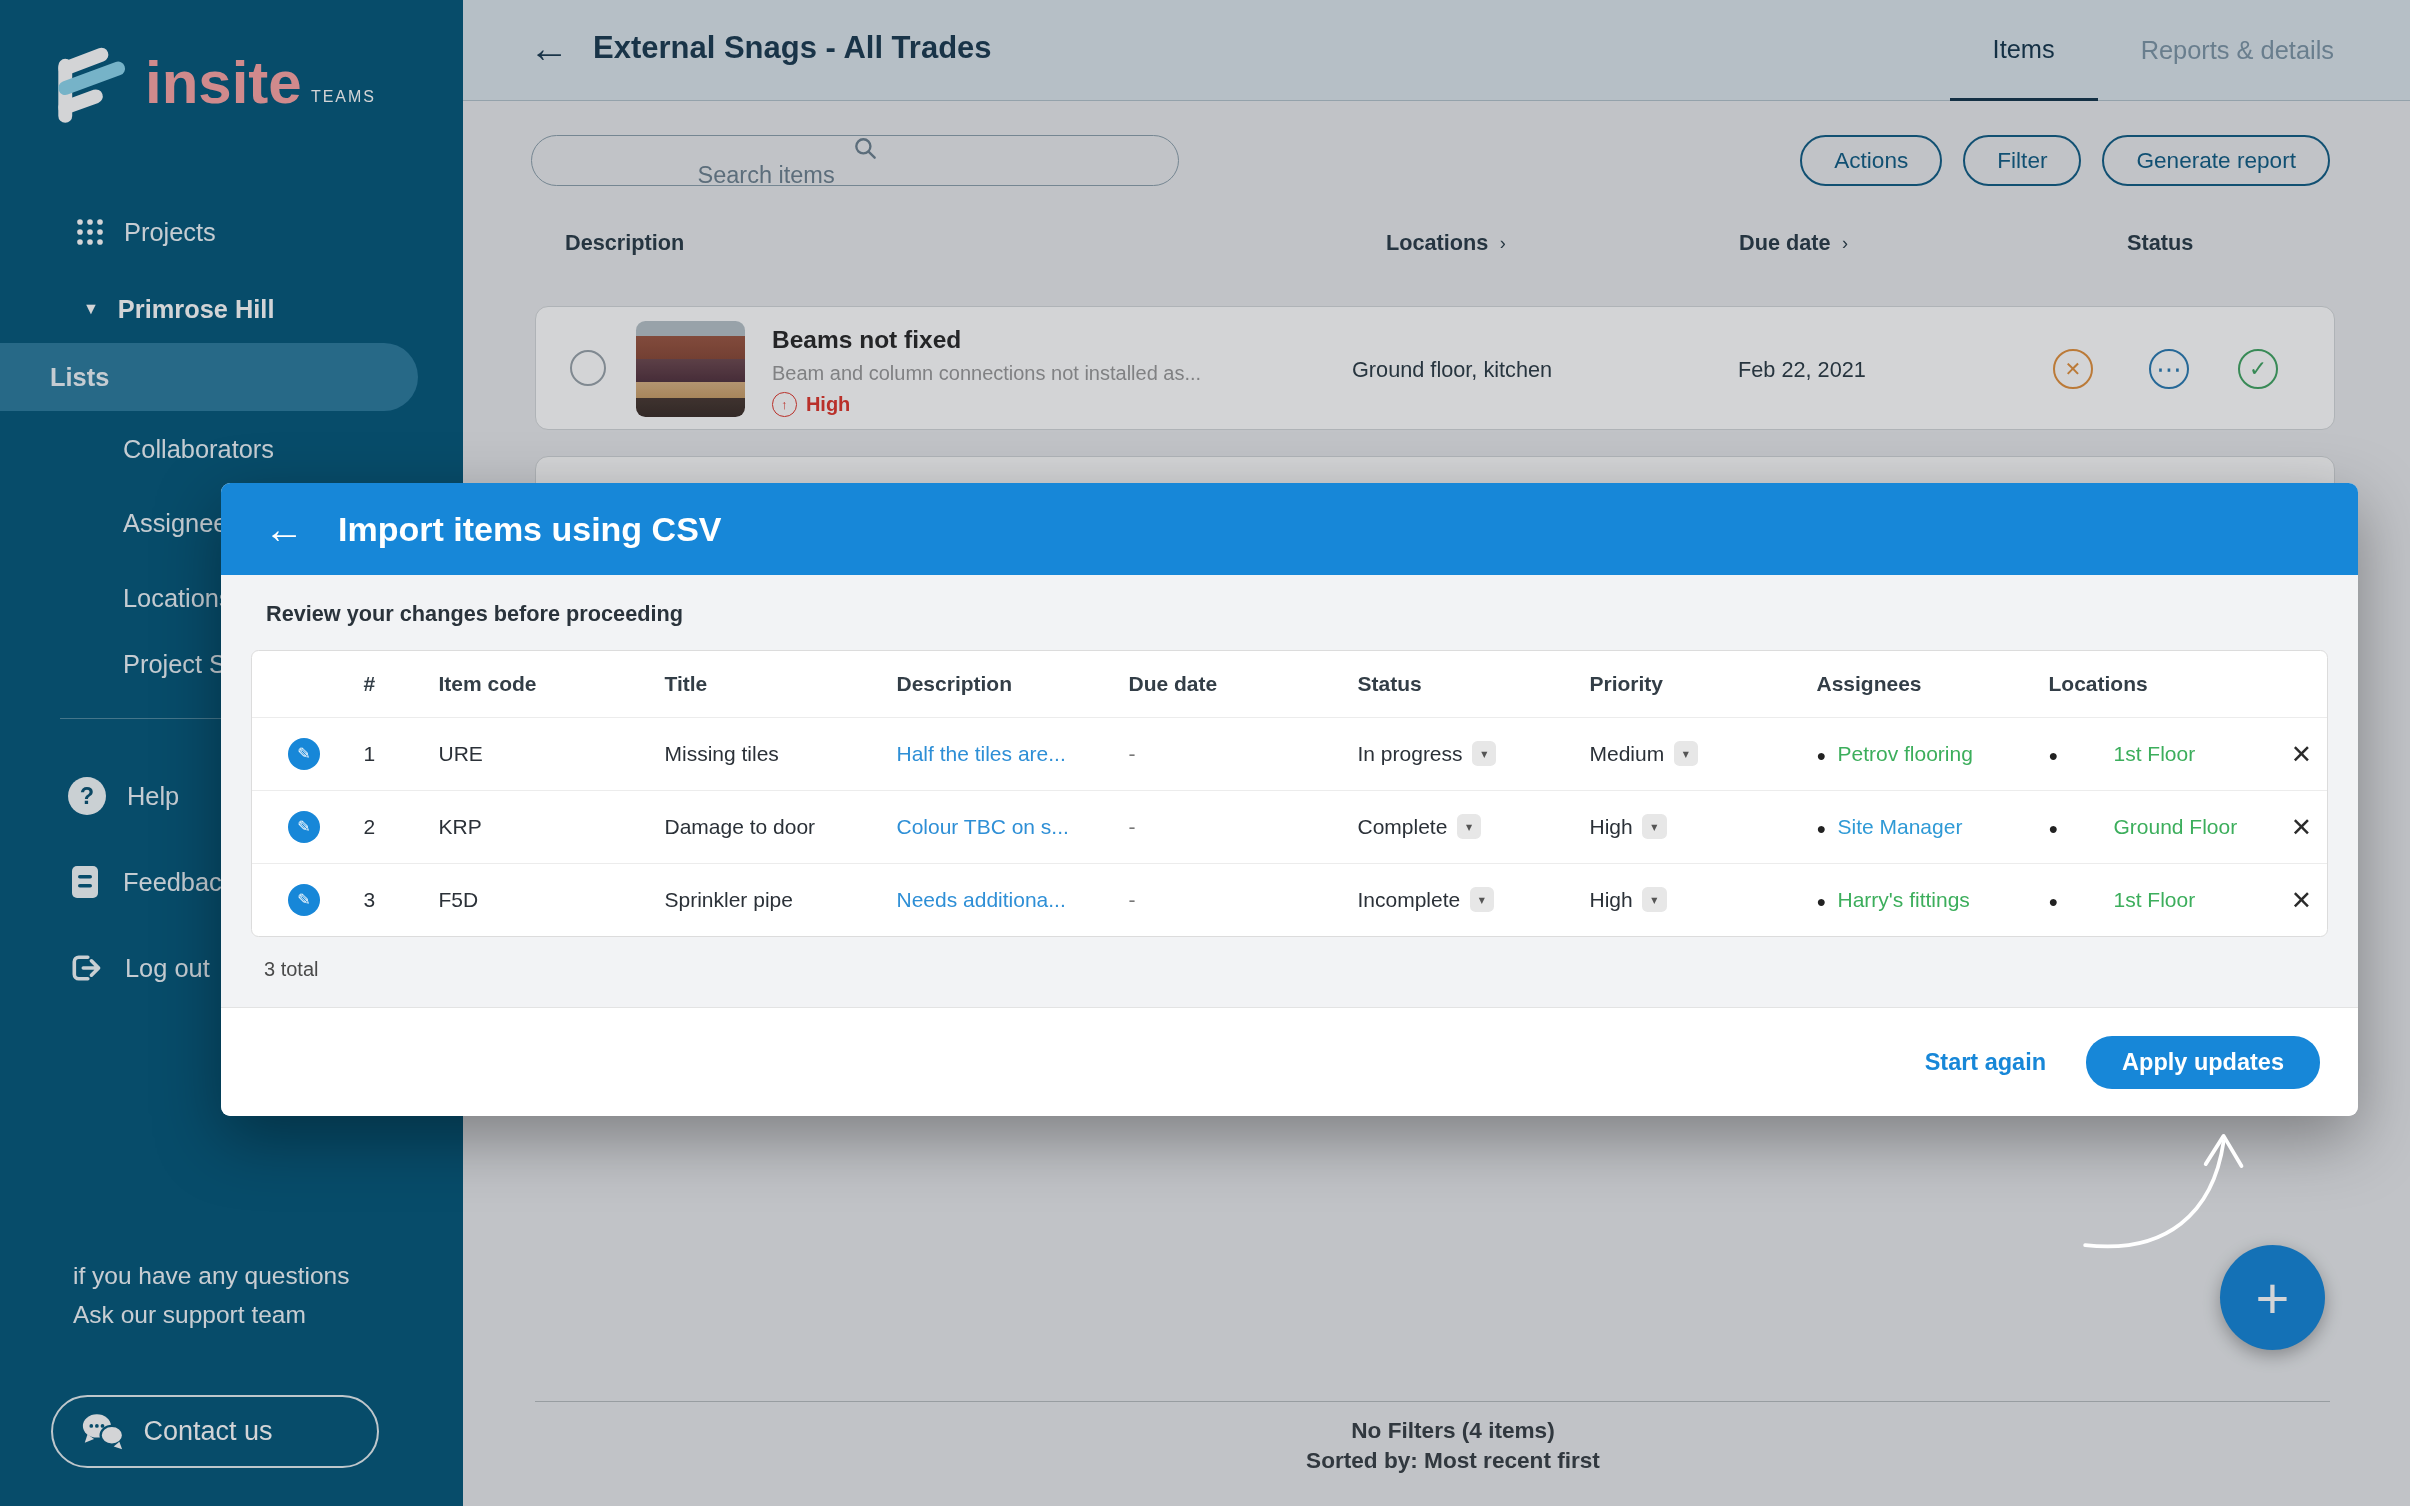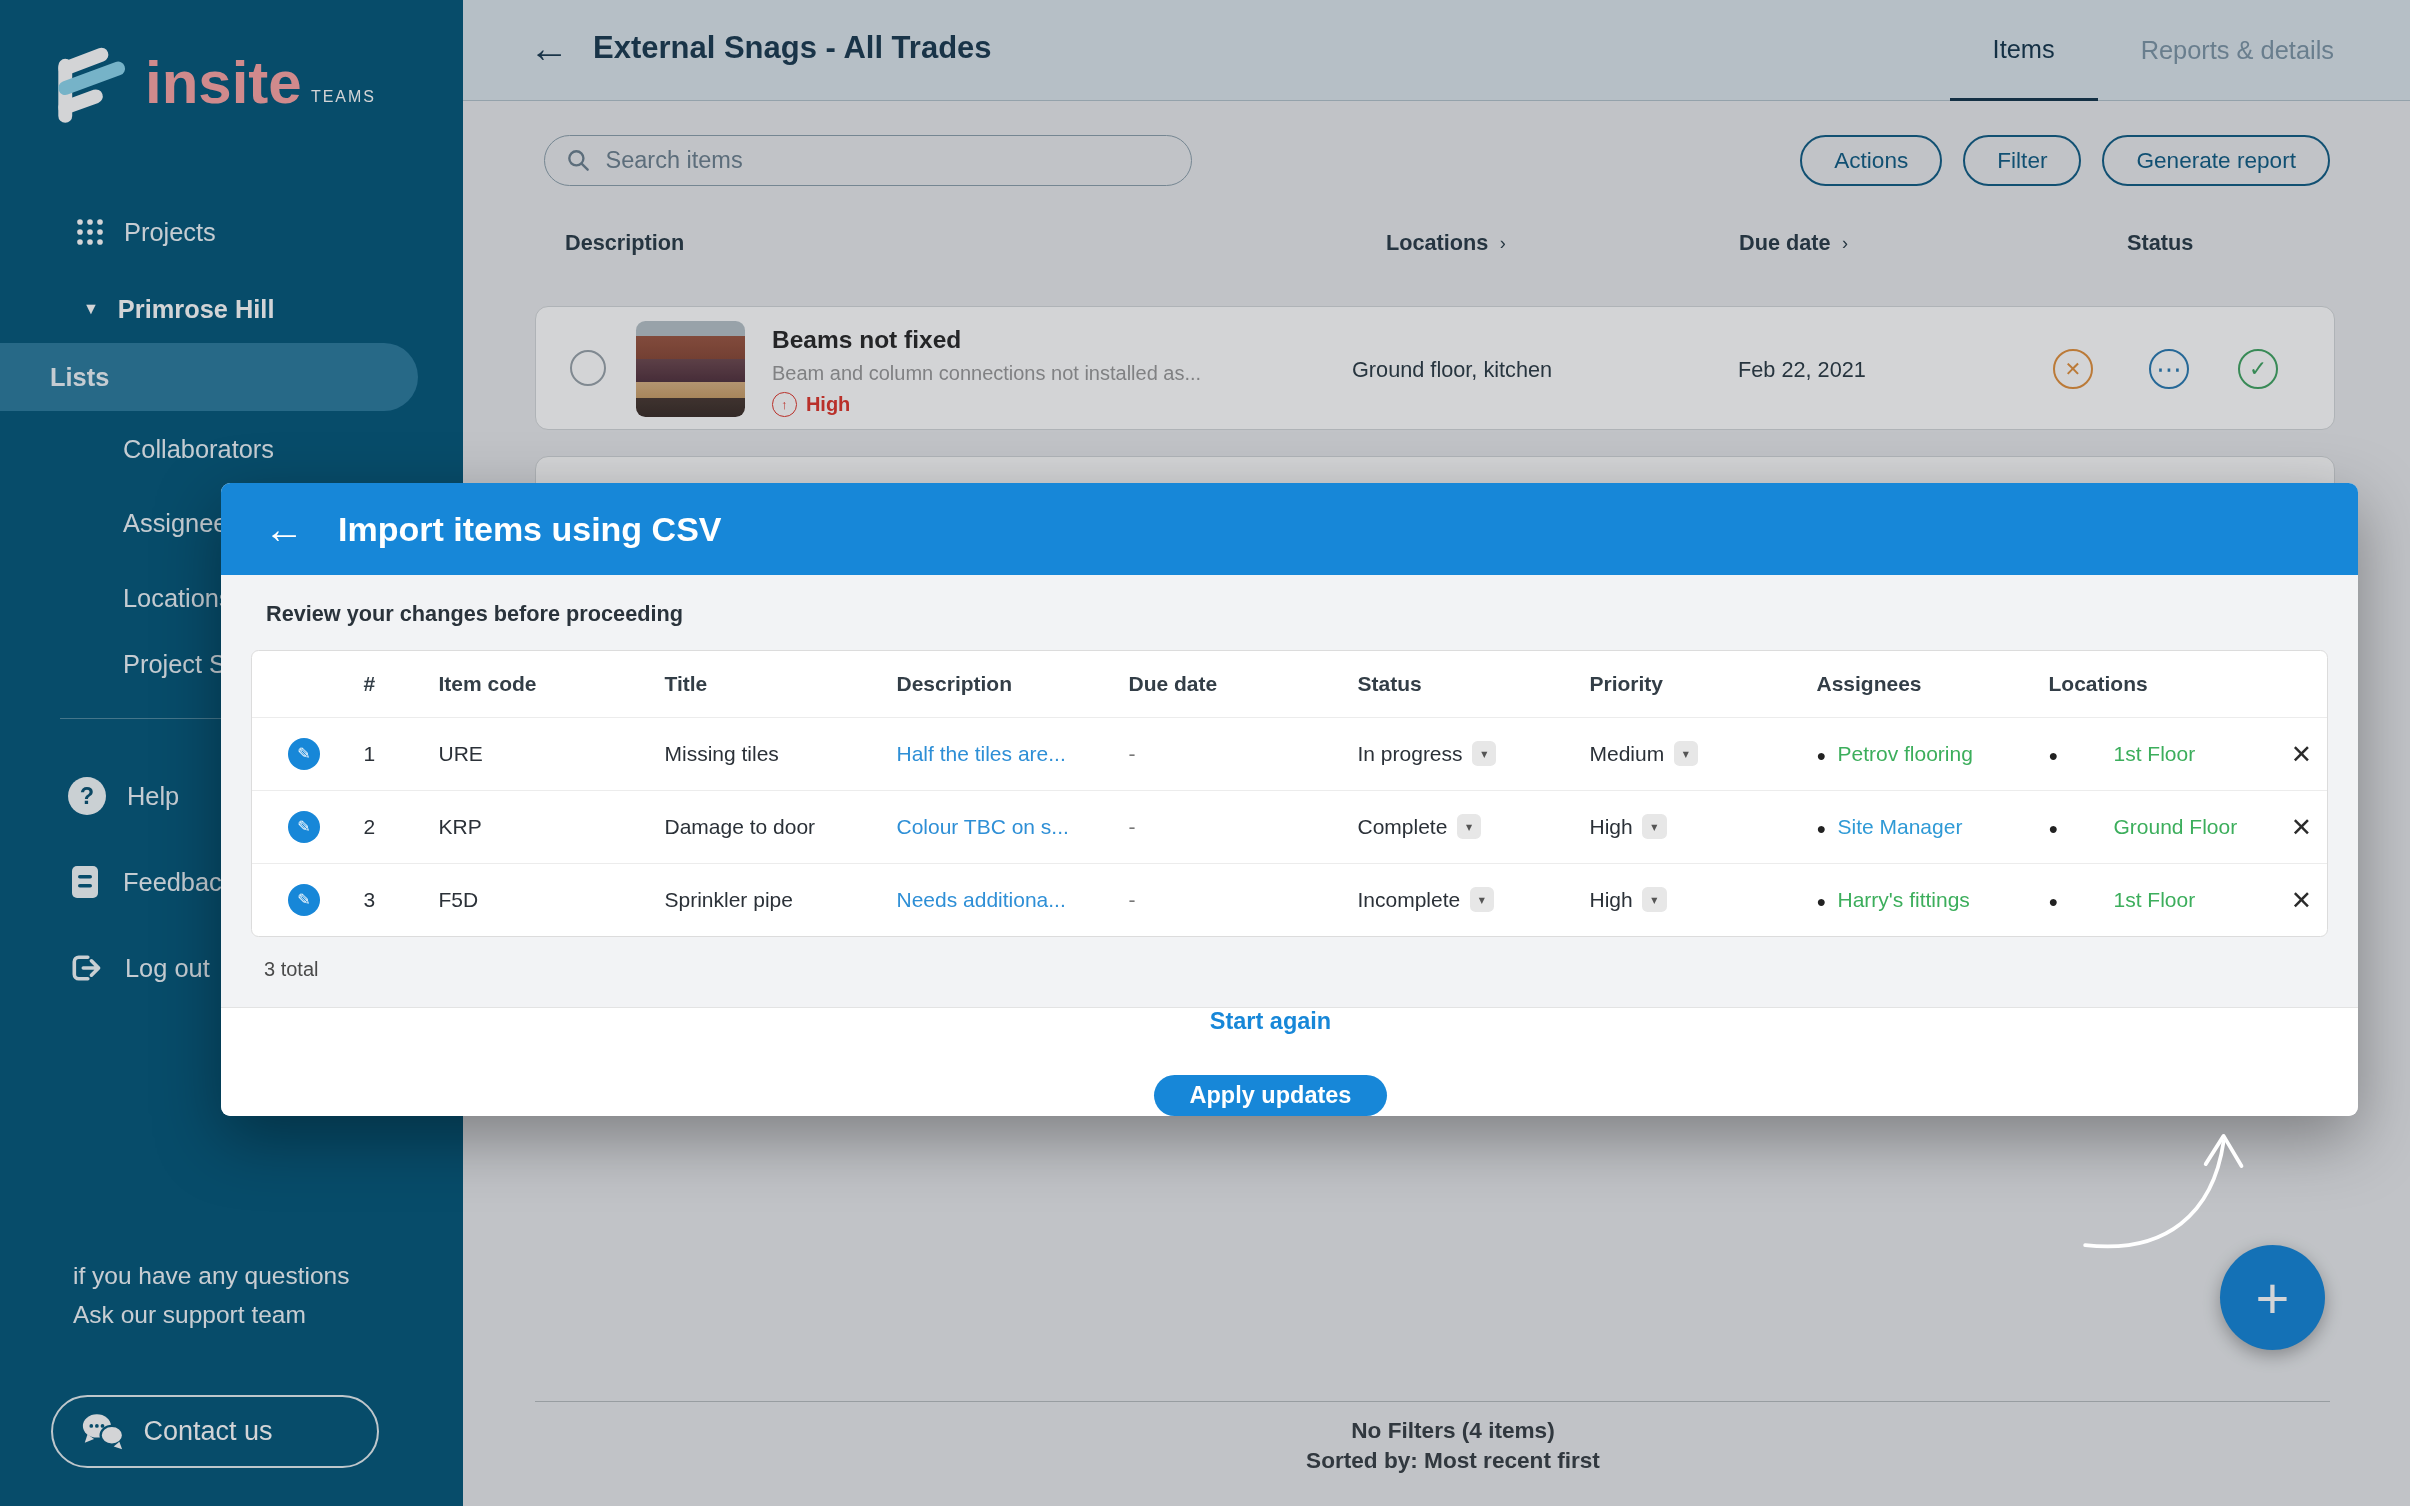--- a/index.html
+++ b/index.html
@@ -42,22 +42,22 @@
   .main{position:absolute;left:463px;right:0;top:0;bottom:0;background:#e9ebed;}
   .topbar{position:absolute;top:0;left:0;right:0;height:101px;background:#dce6ec;
           border-bottom:0.9px solid #b3c2cb;box-sizing:border-box;}
   .back{position:absolute;left:66px;top:26px;font-size:40px;color:#1d3c52;cursor:pointer;}
   .page-title{position:absolute;left:130px;top:30px;font-size:31px;font-weight:700;color:#1d3c52;margin:0;}
   .tabs{position:absolute;right:34px;top:0;height:101px;display:flex;}
   .tab{display:flex;align-items:center;padding:0 43px;font-size:25.4px;color:#7e96a7;cursor:pointer;
        box-sizing:border-box;}
   .tab.active{color:#16374e;border-bottom:3.8px solid #16374e;font-weight:500;}
 
-  .search{position:absolute;top:135px;left:81px;width:648px;height:51px;box-sizing:border-box;
-          border:1.9px solid #8da0ac;border-radius:26px;display:flex;align-items:center;}
+  .search{position:absolute;top:135px;left:68px;width:648px;height:51px;box-sizing:border-box;
+          border:1.9px solid #8da0ac;border-radius:26px;display:flex;align-items:center;flex-direction:column;}
   .search input{flex:1;border:none;background:transparent;outline:none;font-size:23.5px;color:#33454f;
                 margin:0 19px 0 13px;font-family:inherit;}
   .search input::placeholder{color:#6e8290;}
   .search svg{margin-left:21px;flex:none;}
   .toolbar-buttons{position:absolute;top:135px;right:81px;display:flex;gap:21px;}
   .tb-btn{height:51px;border:2.8px solid #135e86;border-radius:26px;background:transparent;color:#135e86;
           font-size:22.6px;padding:0 32px;font-family:inherit;cursor:pointer;}
 
   .list-head{position:absolute;top:230px;left:0;right:0;height:28px;font-weight:700;font-size:21.7px;color:#2c3e4a;}
   .lh{position:absolute;display:flex;align-items:center;gap:11.3px;}
@@ -116,21 +116,21 @@
   .dim{color:#777;}
   .dd{display:inline-flex;align-items:center;gap:9.4px;cursor:pointer;}
   .chev-box{width:24.5px;height:24.5px;background:#e7e7e7;border-radius:5.6px;display:inline-flex;
             align-items:center;justify-content:center;font-size:12.2px;color:#555;}
   .bullet{margin-right:11.3px;font-size:16px;color:#222;}
   .green{color:#3cae5c;margin-left:44px;}
   .del{font-size:25.4px;color:#2b2b2b;cursor:pointer;}
   .csv-total{margin:21px 0 0 13px;font-size:20px;color:#4a4a4a;}
   .modal-footer{position:absolute;left:0;right:0;bottom:0;height:109px;background:#fff;
                 border-top:0.9px solid #e3e3e3;border-radius:0 0 9.4px 9.4px;display:flex;align-items:center;
-                justify-content:flex-end;gap:40px;padding-right:38px;box-sizing:border-box;flex-direction:column;}
+                justify-content:flex-end;gap:40px;padding-right:38px;box-sizing:border-box;}
   .start-again{color:#1787d8;font-size:23.5px;font-weight:700;cursor:pointer;}
   .apply-btn{height:53px;border-radius:26px;background:#1787d8;color:#fff;border:none;font-size:23.5px;
              font-weight:700;padding:0 36px;font-family:inherit;cursor:pointer;}
 
   .annotation{position:absolute;inset:0;z-index:70;pointer-events:none;}
 </style>
 </head>
 <body>
 
 <div class="page">

